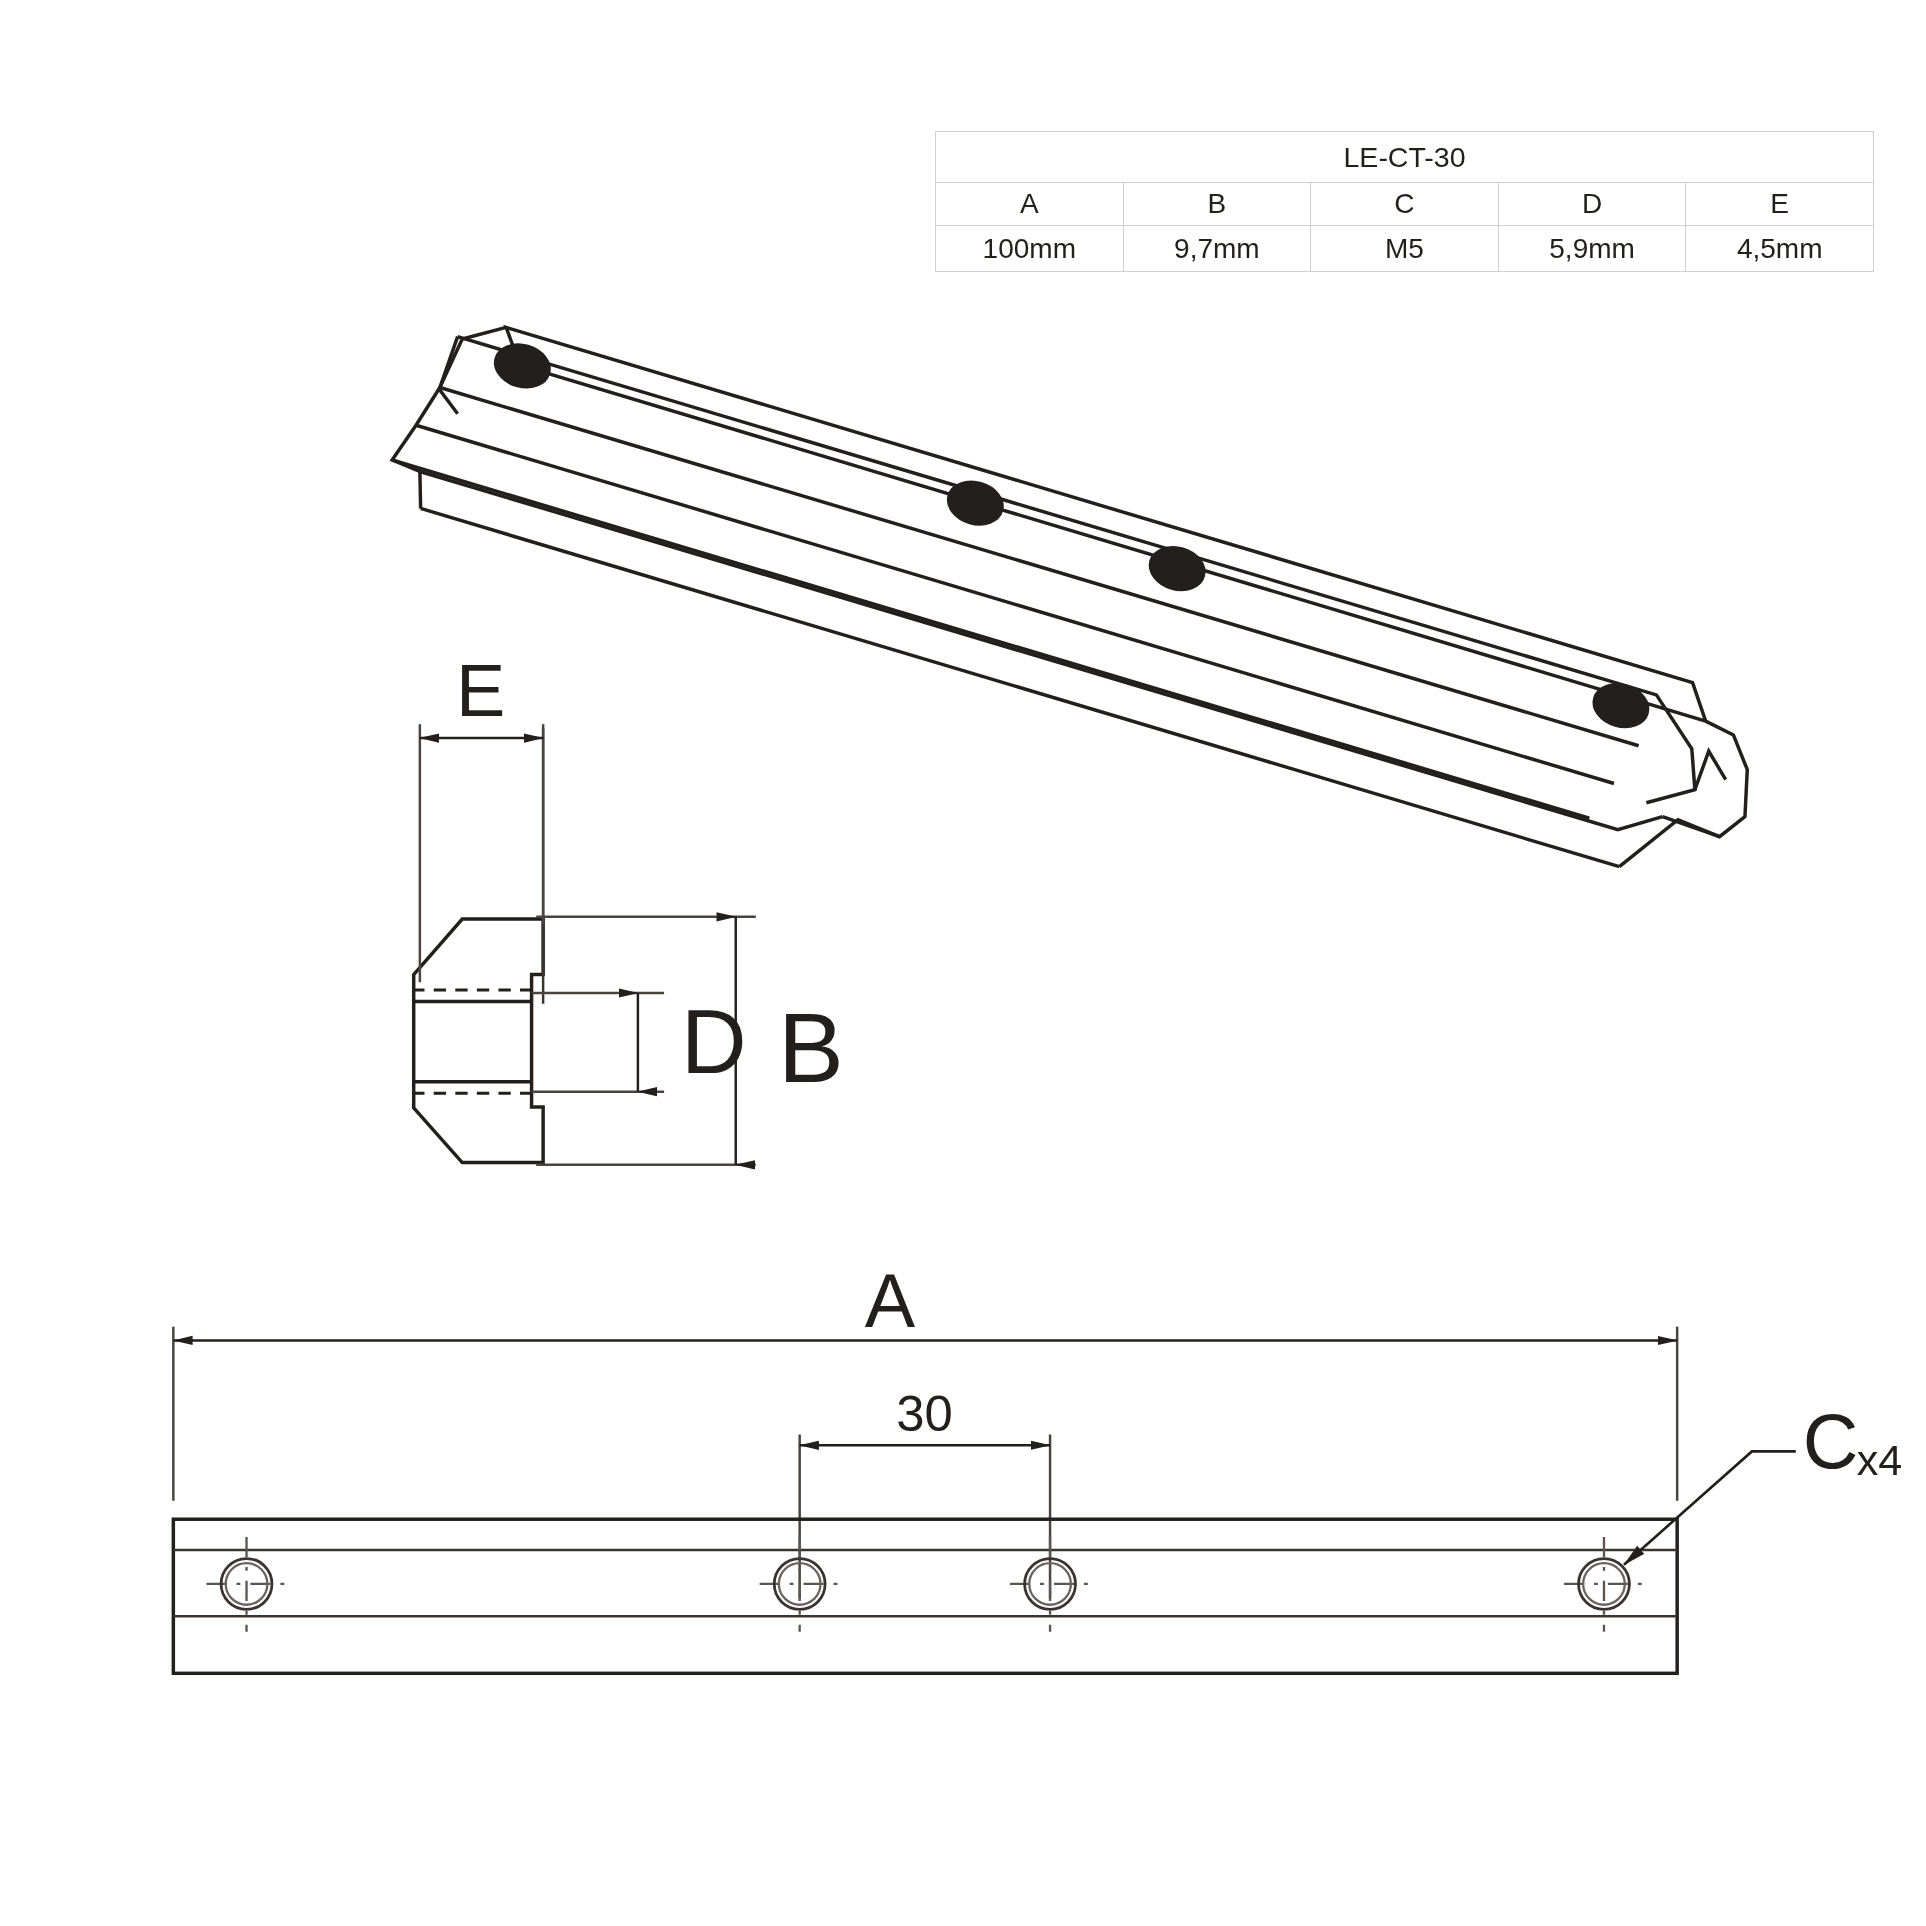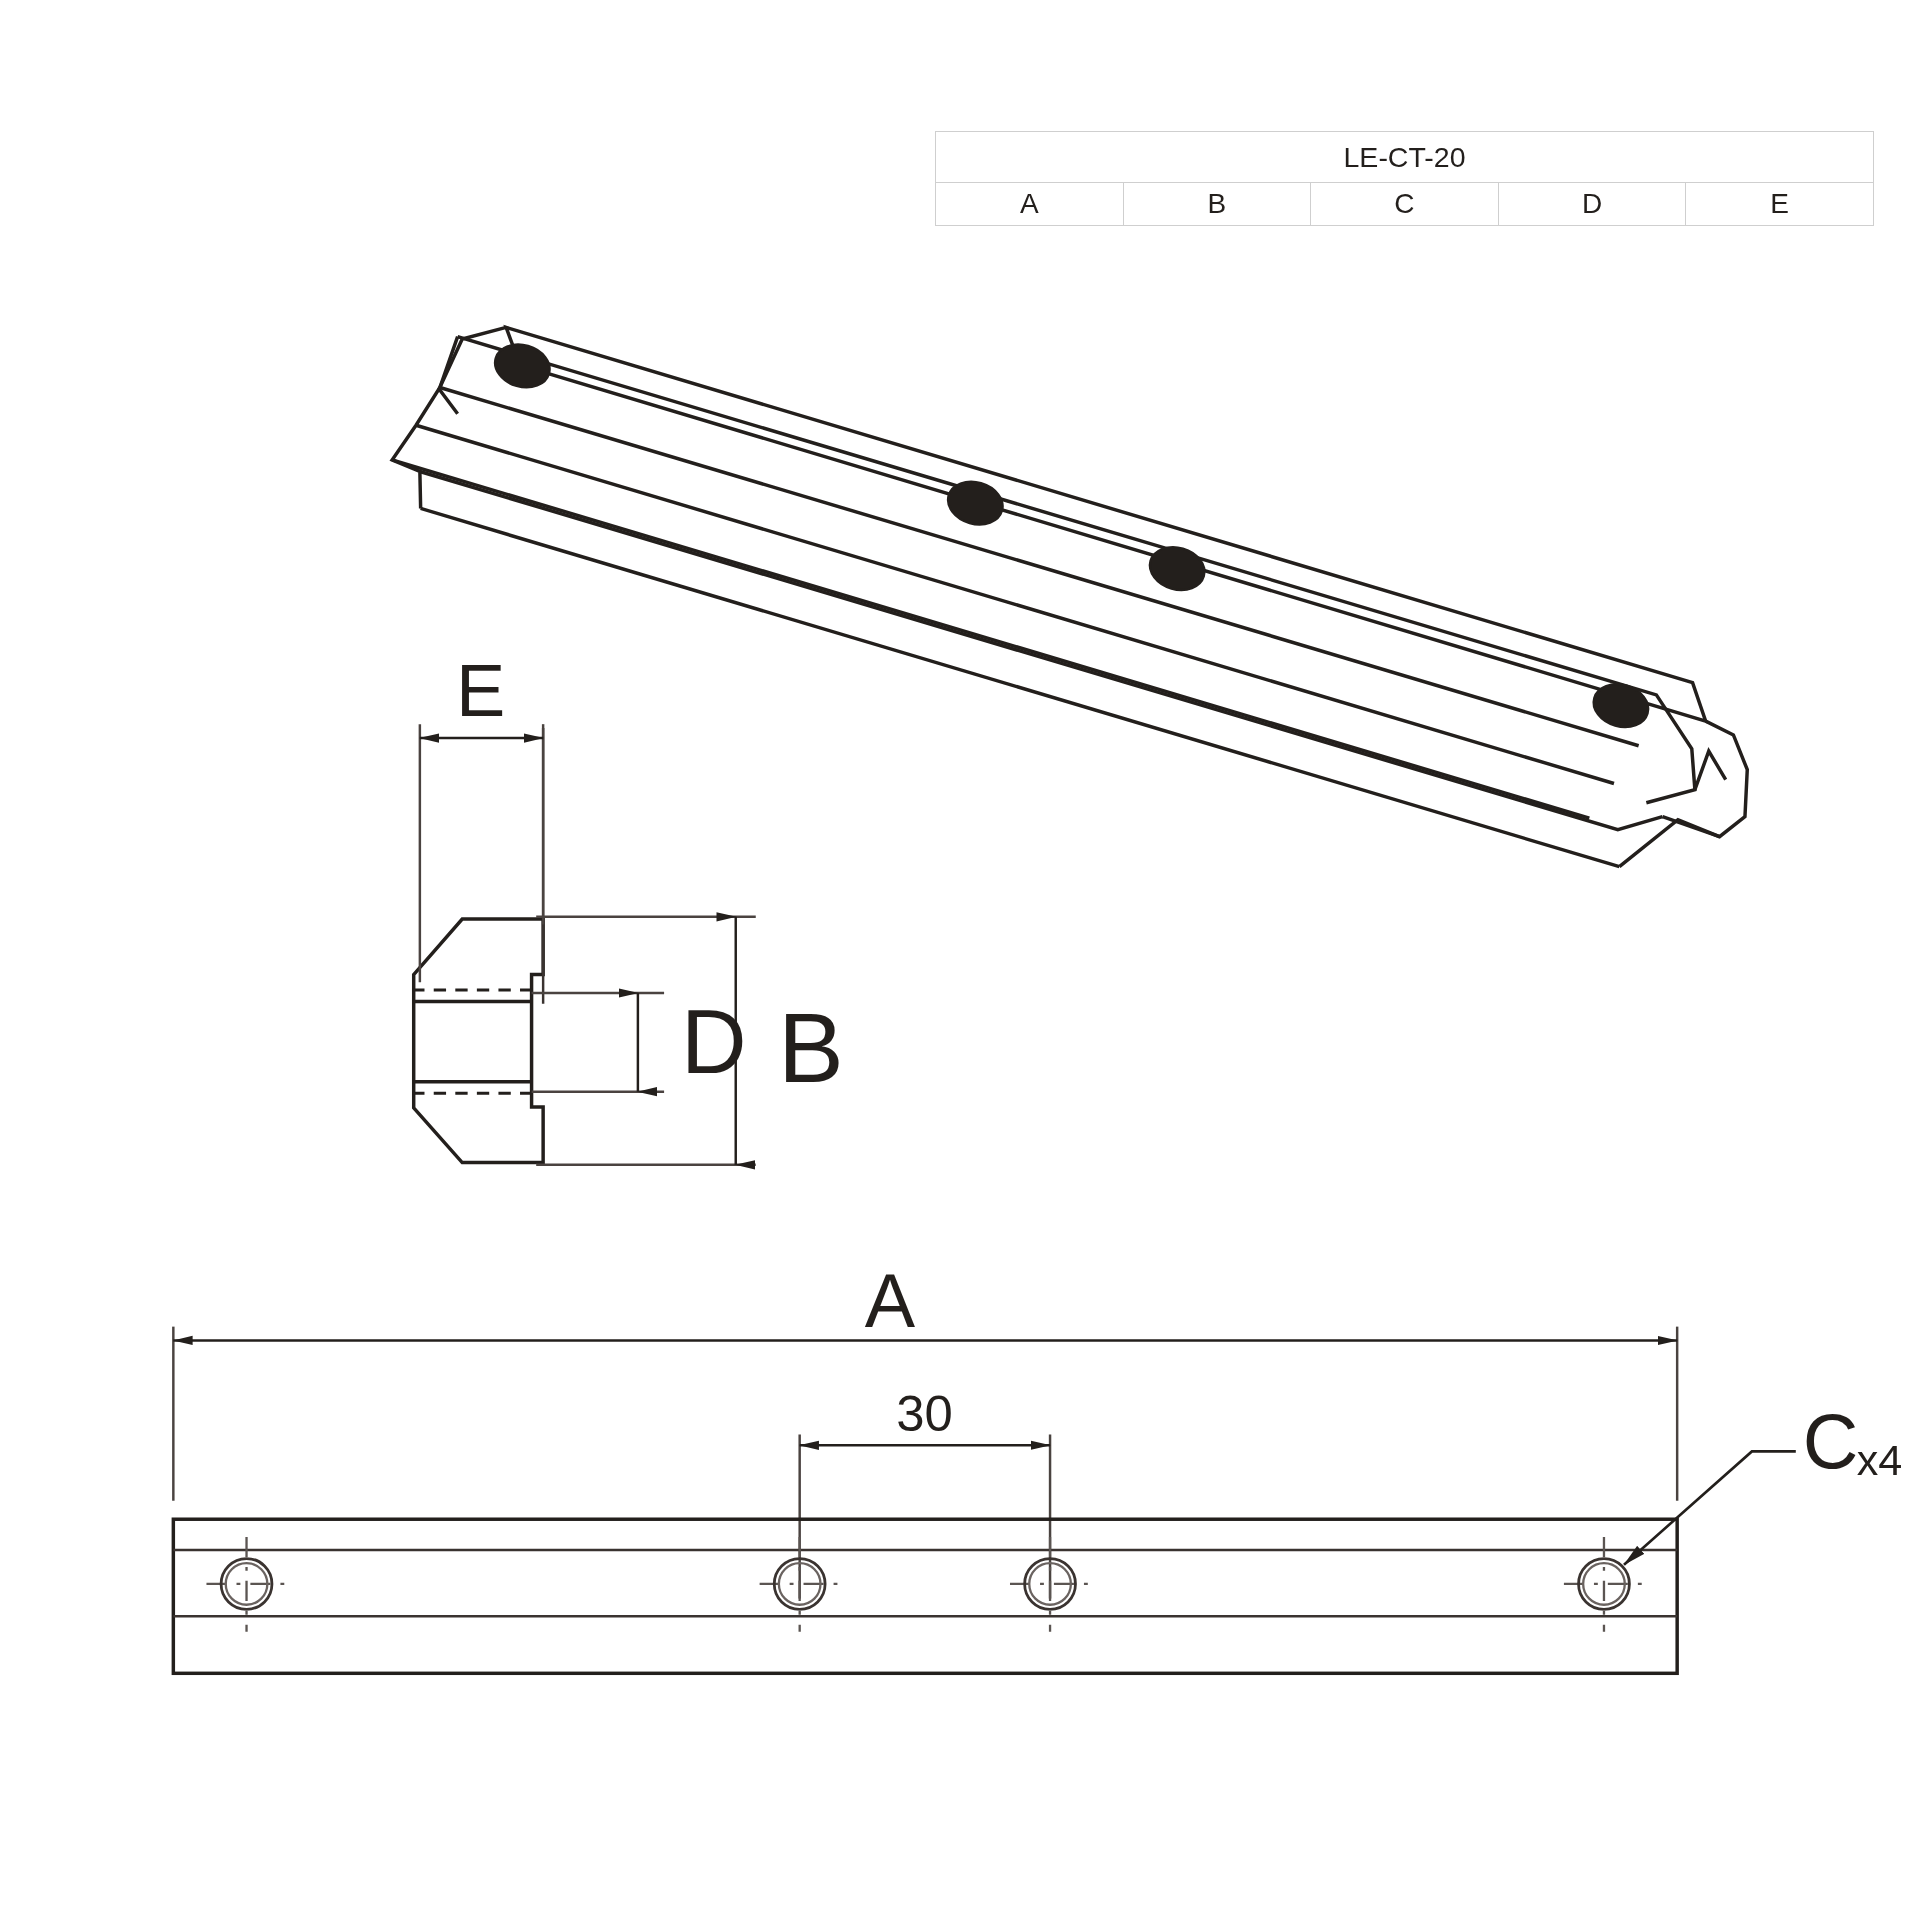--- a/index.html
+++ b/index.html
@@ -77,29 +77,36 @@
   }
 </style>
 </head>
 <body>
 
 <div id="drawing-root">
 
   <table class="spec-table">
     <tbody>
         <tr>
-      <td class="spec-title-cell" colspan="5">LE-CT-20</td>
+      <td class="spec-title-cell" colspan="5">LE-CT-30</td>
     </tr>
     <tr>
       <td class="spec-head-cell">A</td>
       <td class="spec-head-cell">B</td>
       <td class="spec-head-cell">C</td>
       <td class="spec-head-cell">D</td>
       <td class="spec-head-cell">E</td>
     </tr>
+    <tr>
+      <td class="spec-val-cell">100mm</td>
+      <td class="spec-val-cell">9,7mm</td>
+      <td class="spec-val-cell">M5</td>
+      <td class="spec-val-cell">5,9mm</td>
+      <td class="spec-val-cell">4,5mm</td>
+    </tr>
   </tbody>
     </table>
 
   <svg id="tech" viewBox="0 0 2500 2500" xmlns="http://www.w3.org/2000/svg">
     <defs>
       <marker id="arrL" markerWidth="26" markerHeight="14" refX="1" refY="7" orient="auto" markerUnits="userSpaceOnUse">
         <path d="M26,1 L0,7 L26,13 Z" fill="#231f1c"></path>
       </marker>
       <marker id="arrR" markerWidth="26" markerHeight="14" refX="25" refY="7" orient="auto" markerUnits="userSpaceOnUse">
         <path d="M0,1 L26,7 L0,13 Z" fill="#231f1c"></path>

